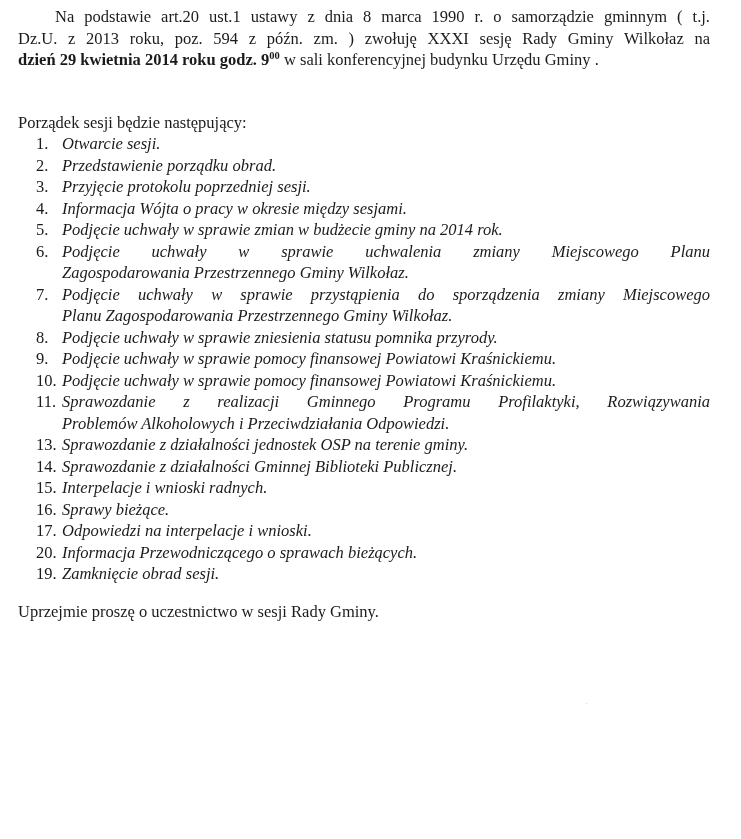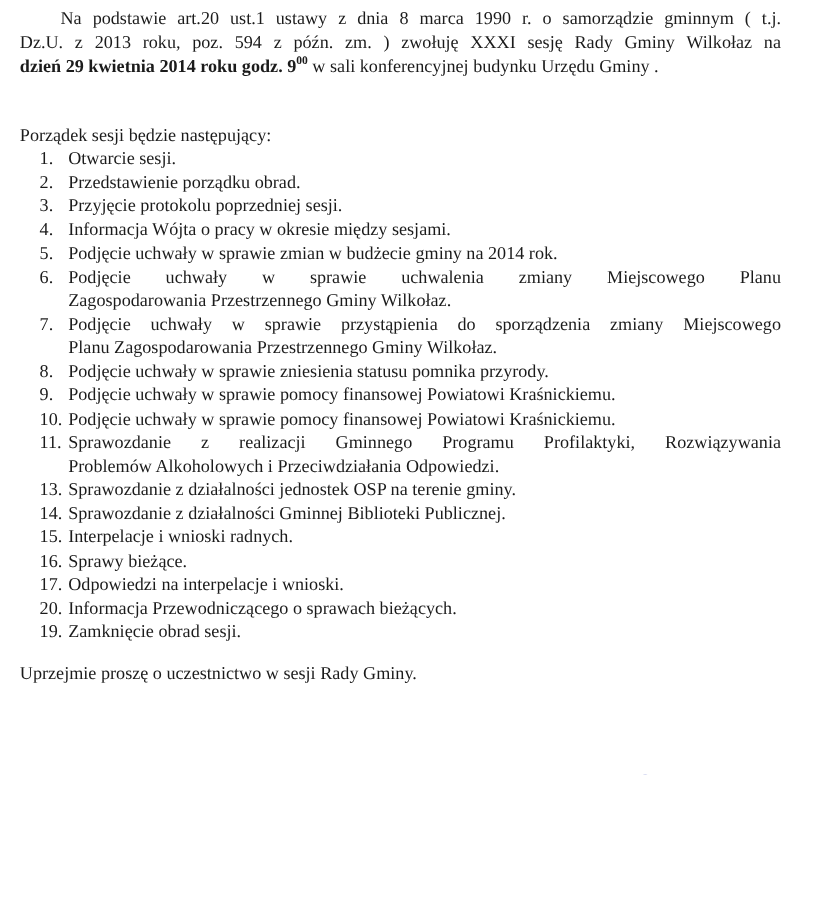--- a/index.html
+++ b/index.html
@@ -19,21 +19,21 @@
   .jline{display:block;text-align:justify;text-align-last:justify;}
   .indent{text-indent:37px;}
   .line3{display:block;}
   .line3 b{font-weight:bold;text-align:right;}
   .line3 sup{font-weight:bold;font-size:10.5px;line-height:0;vertical-align:super;}
   .agenda-title{margin:41px 0 0 0;}
   .agenda{margin:0 0 0 18px;}
   .row{display:flex;align-items:flex-start;}
   .num{flex:0 0 26px;}
   .txt{flex:1 1 auto;min-width:0;}
-  .l1,.l2{display:block;}
+  .l1,.l2{display:block;font-style:italic;}
   .l1.just{text-align:justify;text-align-last:justify;}
   .closing{margin:16px 0 0 0;}
 
   
   .stamp{position:absolute;left:440px;top:698px;width:290px;height:130px;}
   .stamp-title{
     position:absolute;left:52px;top:24px;
     font-family:"Liberation Sans","DejaVu Sans",sans-serif;
     font-size:14.5px;font-weight:700;letter-spacing:1.6px;
     color:#d6414f;opacity:.82;filter:blur(.4px);

